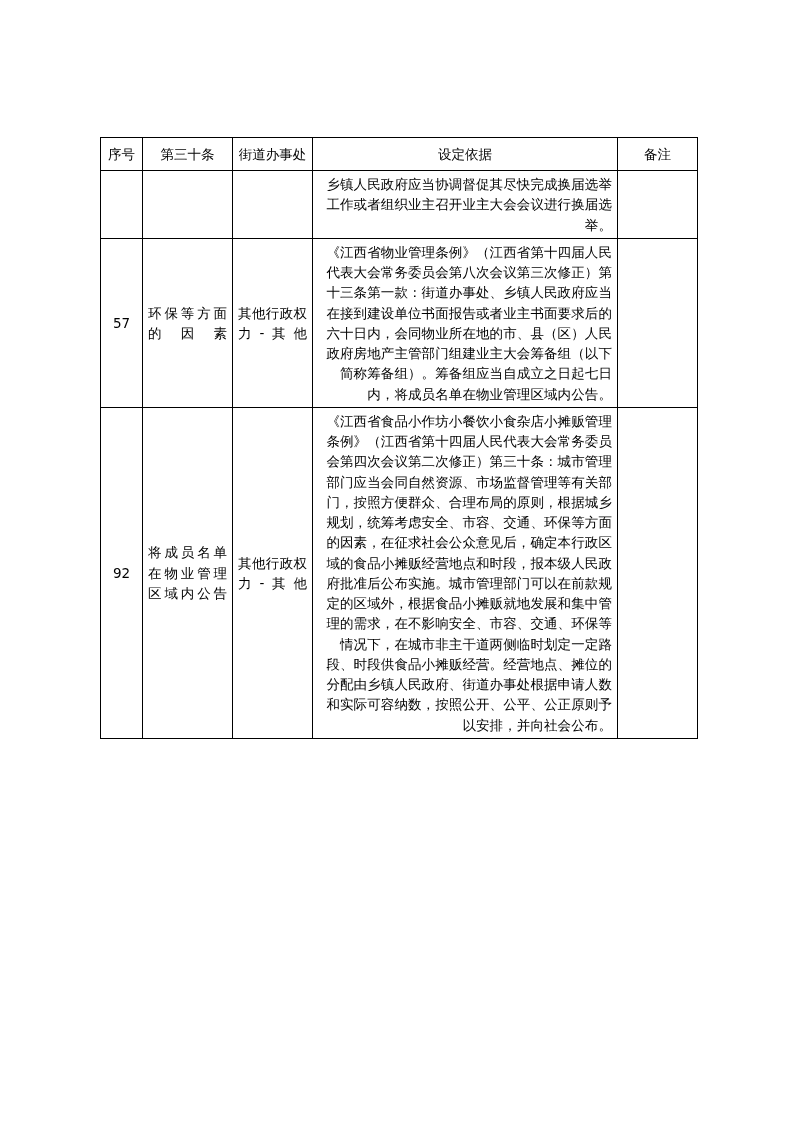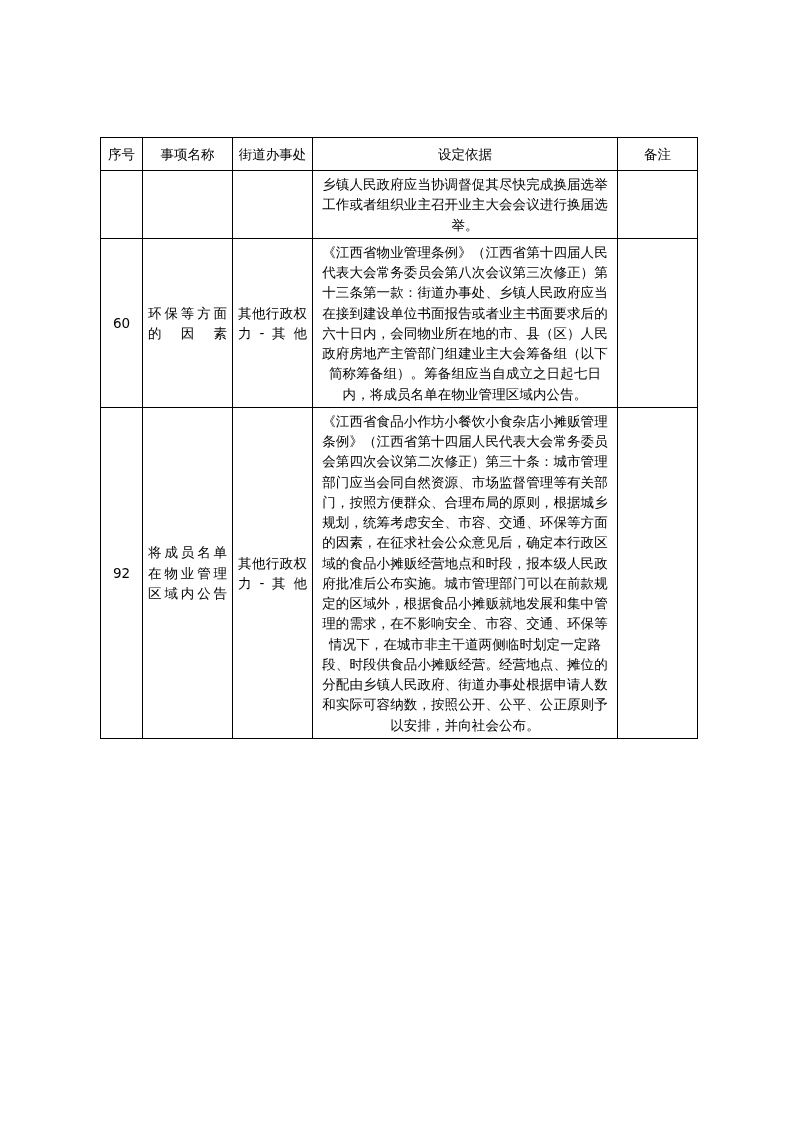--- a/index.html
+++ b/index.html
@@ -63,21 +63,21 @@
   }
   .cell-type {
     text-align: justify;
     text-align-last: justify;
     font-size: 13.5px;
     line-height: 1.55;
     padding-left: 6px;
     padding-right: 6px;
   }
   .cell-basis {
-    text-align: center;
+    text-align: right;
     font-size: 13.5px;
     line-height: 1.55;
     vertical-align: top;
     padding-top: 4px;
     padding-bottom: 4px;
     letter-spacing: 0.1px;
   }
   .cell-basis.mid {
     vertical-align: middle;
     margin-top: 40px;
@@ -106,36 +106,36 @@
     <colgroup>
       <col class="col-seq">
       <col class="col-name">
       <col class="col-type">
       <col class="col-basis">
       <col class="col-remark">
     </colgroup>
     <thead>
       <tr>
         <td>序号</td>
-        <td>事项名称</td>
+        <td>第三十条</td>
         <td>街道办事处</td>
         <td>设定依据</td>
         <td>备注</td>
       </tr>
     </thead>
     <tbody>
       <tr>
         <td class="cell-seq"></td>
         <td class="cell-name"></td>
         <td class="cell-type"></td>
         <td class="cell-basis">乡镇人民政府应当协调督促其尽快完成换届选举工作或者组织业主召开业主大会会议进行换届选举。</td>
         <td class="cell-remark"></td>
       </tr>
       <tr>
-        <td class="cell-seq">60</td>
+        <td class="cell-seq">57</td>
         <td class="cell-name">环保等方面的因素</td>
         <td class="cell-type">其他行政权力-其他</td>
         <td class="cell-basis mid">《江西省物业管理条例》（江西省第十四届人民代表大会常务委员会第八次会议第三次修正）第十三条第一款：街道办事处、乡镇人民政府应当在接到建设单位书面报告或者业主书面要求后的六十日内，会同物业所在地的市、县（区）人民政府房地产主管部门组建业主大会筹备组（以下简称筹备组）。筹备组应当自成立之日起七日内，将成员名单在物业管理区域内公告。</td>
         <td class="cell-remark"></td>
       </tr>
       <tr>
         <td class="cell-seq">92</td>
         <td class="cell-name">将成员名单在物业管理区域内公告</td>
         <td class="cell-type">其他行政权力-其他</td>
         <td class="cell-basis mid">《江西省食品小作坊小餐饮小食杂店小摊贩管理条例》（江西省第十四届人民代表大会常务委员会第四次会议第二次修正）第三十条：城市管理部门应当会同自然资源、市场监督管理等有关部门，按照方便群众、合理布局的原则，根据城乡规划，统筹考虑安全、市容、交通、环保等方面的因素，在征求社会公众意见后，确定本行政区域的食品小摊贩经营地点和时段，报本级人民政府批准后公布实施。城市管理部门可以在前款规定的区域外，根据食品小摊贩就地发展和集中管理的需求，在不影响安全、市容、交通、环保等情况下，在城市非主干道两侧临时划定一定路段、时段供食品小摊贩经营。经营地点、摊位的分配由乡镇人民政府、街道办事处根据申请人数和实际可容纳数，按照公开、公平、公正原则予以安排，并向社会公布。</td>

